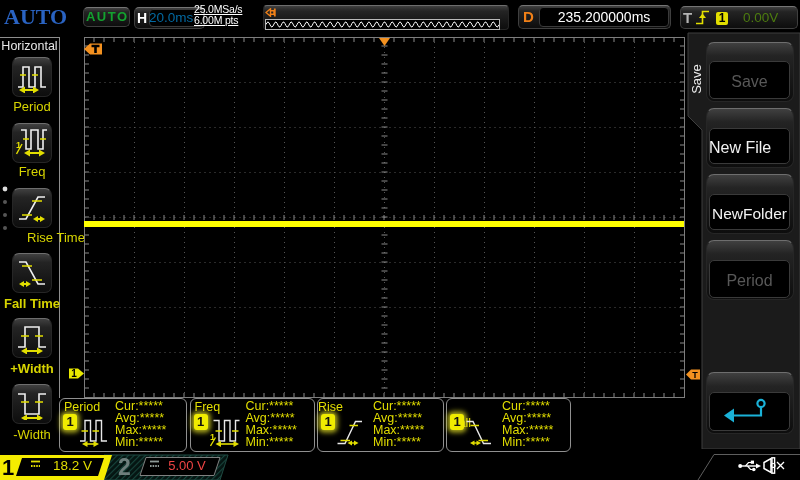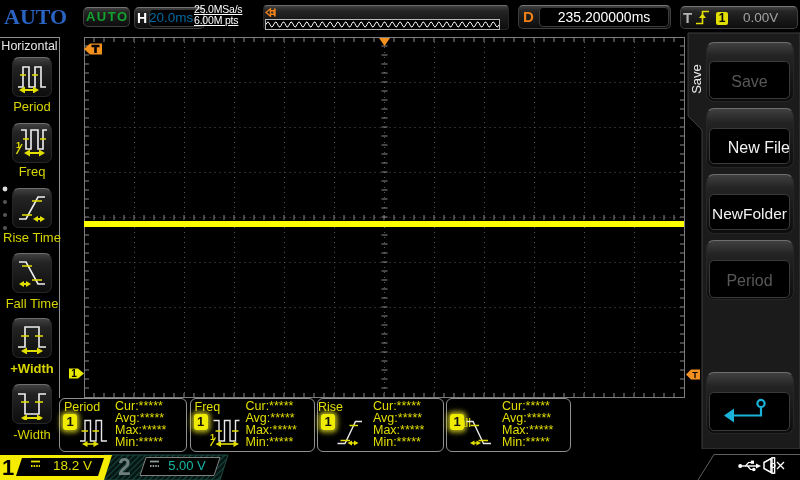--- a/index.html
+++ b/index.html
@@ -38,35 +38,35 @@
 <div class="ibox" style="left:539px;top:7px;width:130px;height:20px;"></div>
 <div class="abs" style="left:539px;top:7px;width:130px;height:20px;line-height:20px;text-align:center;color:#fff;font-size:14px;">235.200000ms</div>
 
 <div class="btn" style="left:680px;top:6px;width:118px;height:23px;border-color:#3f3f3f;border-top-color:#757575;"></div>
 <div class="abs" style="left:683px;top:6px;width:12px;height:23px;line-height:23px;color:#b4b4b4;font-weight:bold;font-size:15px;">T</div>
 <svg style="left:696px;top:9px" width="14" height="17" viewBox="0 0 14 17">
 <path d="M0,14.5 L6.5,14.5 L6.5,2.5 L13,2.5" fill="none" stroke="#e2de00" stroke-width="1.6"></path>
 <path d="M3,9 L10,9 L6.5,4.5 Z" fill="#e2de00"></path>
 </svg>
 <div class="abs" style="left:716px;top:12px;width:12px;height:13px;background:#e2de00;border-radius:2px;color:#000;font-weight:bold;font-size:12px;line-height:13px;text-align:center;">1</div>
-<div class="abs" style="left:743px;top:6px;width:40px;height:33px;line-height:23px;color:#a3a3a3;font-size:13.5px;">0.00V</div>
+<div class="abs" style="left:743px;top:6px;width:40px;height:33px;line-height:23px;color:#4d7c0f;font-size:13.5px;">0.00V</div>
 
 <div class="abs" style="left:0;top:37px;width:60px;height:361px;border-top:1px solid #8e8e8e;border-right:1px solid #8e8e8e;box-sizing:border-box;"></div>
 <div class="abs" style="left:0px;top:39px;width:59px;text-align:center;color:#e8e8e8;font-size:12.5px;">Horizontal</div>
 
 <div class="btn" style="left:12px;top:57px;width:40px;height:40px;border-radius:7px;"></div>
 <div class="btn" style="left:12px;top:123px;width:40px;height:40px;border-radius:7px;"></div>
 <div class="btn" style="left:12px;top:188px;width:40px;height:40px;border-radius:7px;"></div>
 <div class="btn" style="left:12px;top:253px;width:40px;height:40px;border-radius:7px;"></div>
 <div class="btn" style="left:12px;top:318px;width:40px;height:40px;border-radius:7px;"></div>
 <div class="btn" style="left:12px;top:384px;width:40px;height:40px;border-radius:7px;"></div>
 <div class="ylab" style="left:0;top:99px;width:64px;">Period</div>
 <div class="ylab" style="left:0;top:164px;width:64px;">Freq</div>
-<div class="ylab" style="left:0;top:230px;width:64px;">Rise Time</div>
-<div class="ylab" style="left:0;top:296px;width:64px;">Fall Time</div>
+<div class="ylab" style="left:0;top:230px;width:64px;padding-left:24px;">Rise Time</div>
+<div class="ylab" style="left:0;top:296px;width:64px;font-weight:bold;">Fall Time</div>
 <div class="ylab" style="left:0;top:361px;width:64px;font-weight:bold;">+Width</div>
 <div class="ylab" style="left:0;top:427px;width:64px;">-Width</div>
 
 <svg style="left:1px;top:185px" width="8" height="48" viewBox="0 0 8 48">
 <circle cx="4" cy="4" r="2.4" fill="#ddd"></circle>
     <circle cx="4" cy="17" r="2" fill="#555"></circle>
     <circle cx="4" cy="30" r="2" fill="#555"></circle>
     <circle cx="4" cy="43" r="2" fill="#555"></circle>
 </svg>
 
@@ -164,21 +164,21 @@
 <svg style="left:686px;top:32px" width="114" height="417" viewBox="0 0 114 417">
 <path d="M2,1 L114,1 L114,417 L16,417 L16,98 L2,84 Z" fill="#1b1b1b" stroke="#3f3f3f" stroke-width="1"></path>
 </svg>
 <div class="abs" style="left:678.5px;top:71.5px;width:36px;height:14px;color:#ececec;font-size:13px;line-height:14px;text-align:center;transform:rotate(-90deg);">Save</div>
 
 <div class="btn" style="left:706px;top:42px;width:88px;height:60px;border-radius:8px;"></div>
 <div class="ibox" style="left:709px;top:61px;width:81px;height:38px;border-radius:5px;"></div>
 <div class="abs" style="left:709px;top:62px;width:81px;height:38px;line-height:40px;text-align:center;color:#585858;font-size:16px;">Save</div>
 <div class="btn" style="left:706px;top:108px;width:88px;height:60px;border-radius:8px;"></div>
 <div class="ibox" style="left:709px;top:128px;width:81px;height:36px;border-radius:5px;"></div>
-<div class="abs" style="left:709px;top:129px;width:81px;height:36px;line-height:38px;text-align:right;color:#f2f2f2;font-size:16px;">New File</div>
+<div class="abs" style="left:709px;top:129px;width:81px;height:36px;line-height:38px;text-align:left;color:#f2f2f2;font-size:16px;">New File</div>
 <div class="btn" style="left:706px;top:174px;width:88px;height:60px;border-radius:8px;"></div>
 <div class="ibox" style="left:709px;top:194px;width:81px;height:36px;border-radius:5px;"></div>
 <div class="abs" style="left:709px;top:195px;width:81px;height:36px;line-height:38px;text-align:center;color:#f2f2f2;font-size:15.5px;">NewFolder</div>
 <div class="btn" style="left:706px;top:240px;width:88px;height:60px;border-radius:8px;"></div>
 <div class="ibox" style="left:709px;top:260px;width:81px;height:38px;border-radius:5px;"></div>
 <div class="abs" style="left:709px;top:261px;width:81px;height:38px;line-height:40px;text-align:center;color:#585858;font-size:16px;">Period</div>
 <div class="btn" style="left:706px;top:372px;width:88px;height:62px;border-radius:8px;"></div>
 <div class="ibox" style="left:709px;top:392px;width:81px;height:39px;border-radius:5px;"></div>
 <svg style="left:722px;top:397px" width="45" height="27" viewBox="0 0 45 27">
 <circle cx="39" cy="6.5" r="3.6" fill="none" stroke="#1ab2d8" stroke-width="2.2"></circle>
@@ -261,21 +261,21 @@
     <svg class="abs" style="left:31px;top:460px" width="9" height="8" viewBox="0 0 9 8">
       <path d="M0,1.5 L9,1.5" stroke="#e2de00" stroke-width="1.8"></path>
       <path d="M0,6 L9,6" stroke="#e2de00" stroke-width="1.8" stroke-dasharray="1.6 1"></path>
     </svg>
     <div class="abs" style="left:46px;top:456px;width:46px;text-align:right;color:#e2de00;font-size:13.5px;line-height:20px;">18.2 V</div>
     <div class="abs" style="left:118px;top:454px;color:#6e7e7c;font-size:23px;font-weight:bold;">2</div>
     <svg class="abs" style="left:150px;top:460px" width="9" height="8" viewBox="0 0 9 8">
       <path d="M0,1.5 L9,1.5" stroke="#8d9a98" stroke-width="1.8"></path>
       <path d="M0,6 L9,6" stroke="#8d9a98" stroke-width="1.8" stroke-dasharray="1.6 1"></path>
     </svg>
-    <div class="abs" style="left:164px;top:456px;width:46px;text-align:center;color:#14b8a6;font-size:13px;line-height:20px;">5.00 V</div>
+    <div class="abs" style="left:164px;top:456px;width:46px;text-align:center;color:#ef4444;font-size:13px;line-height:20px;">5.00 V</div>
     <svg class="abs" style="left:738px;top:458px" width="24" height="16" viewBox="0 0 24 16">
       <circle cx="2.2" cy="8" r="2" fill="#fff"></circle>
       <path d="M2.5,8 L19.5,8" stroke="#fff" stroke-width="1.4"></path>
       <path d="M23,8 L18,5.4 L18,10.6 Z" fill="#fff"></path>
       <path d="M7.5,8 L10.5,4.5 L13.5,4.5" stroke="#fff" stroke-width="1.2" fill="none"></path>
       <rect x="12.8" y="2.6" width="3.2" height="3.2" fill="#fff"></rect>
       <path d="M9.5,8 L12.5,11.5 L14.5,11.5" stroke="#fff" stroke-width="1.2" fill="none"></path>
       <circle cx="15.8" cy="11.5" r="1.8" fill="#fff"></circle>
     </svg>
     <svg class="abs" style="left:763px;top:457px" width="24" height="18" viewBox="0 0 24 18">

